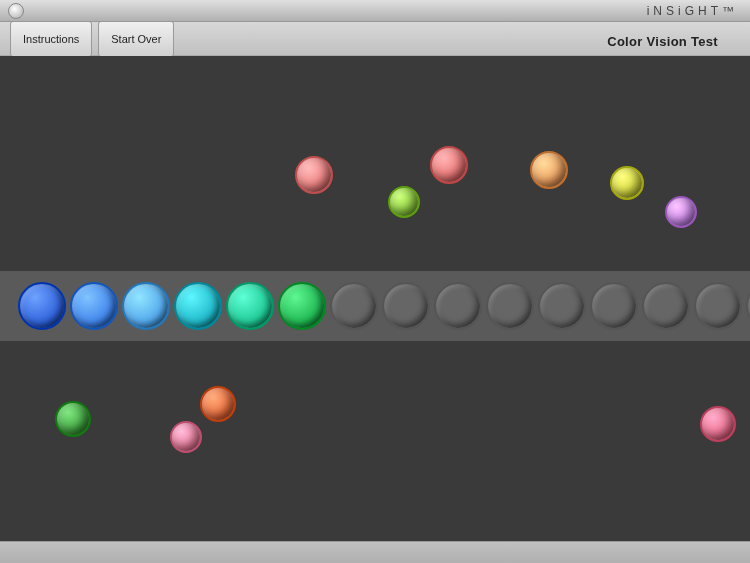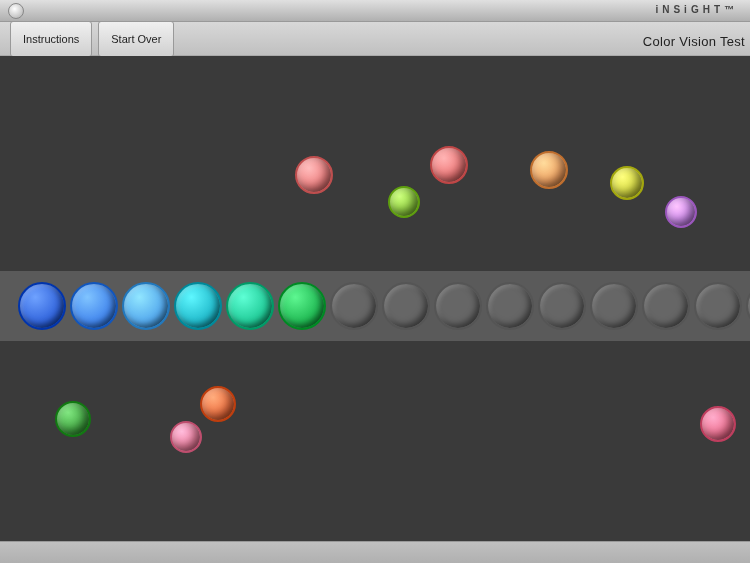--- a/index.html
+++ b/index.html
@@ -35,24 +35,24 @@
       border-radius: 50%;
       background: radial-gradient(circle at 40% 35%, #fff 0%, #aaa 100%);
       border: 1px solid #888;
       margin-right: 6px;
     }
 
     #insight-logo {
       position: absolute;
       right: 12px;
       top: 4px;
-      font-size: 10px;
+      font-size: 12px;
       letter-spacing: 4px;
       color: #444;
-      font-weight: bold;
+      font-weight: normal;
     }
 
     
     #toolbar {
       height: 34px;
       background: linear-gradient(to bottom, #d8d8d8, #c0c0c0);
       border-bottom: 1px solid #aaa;
       display: flex;
       align-items: center;
       padding: 0 10px;
@@ -65,24 +65,24 @@
       font-size: 11px;
       background: linear-gradient(to bottom, #f0f0f0, #d0d0d0);
       border: 1px solid #999;
       border-radius: 3px;
       cursor: pointer;
       color: #222;
     }
 
     #test-title {
       position: absolute;
-      right: 5px;
+      right: 32px;
       top: 34px;
       font-size: 13px;
-      font-weight: normal;
+      font-weight: bold;
       color: #222;
       letter-spacing: 0.3px;
     }
 
     
     #main-content {
       flex: 1;
       background: #3a3a3a;
       position: relative;
       overflow: hidden;

